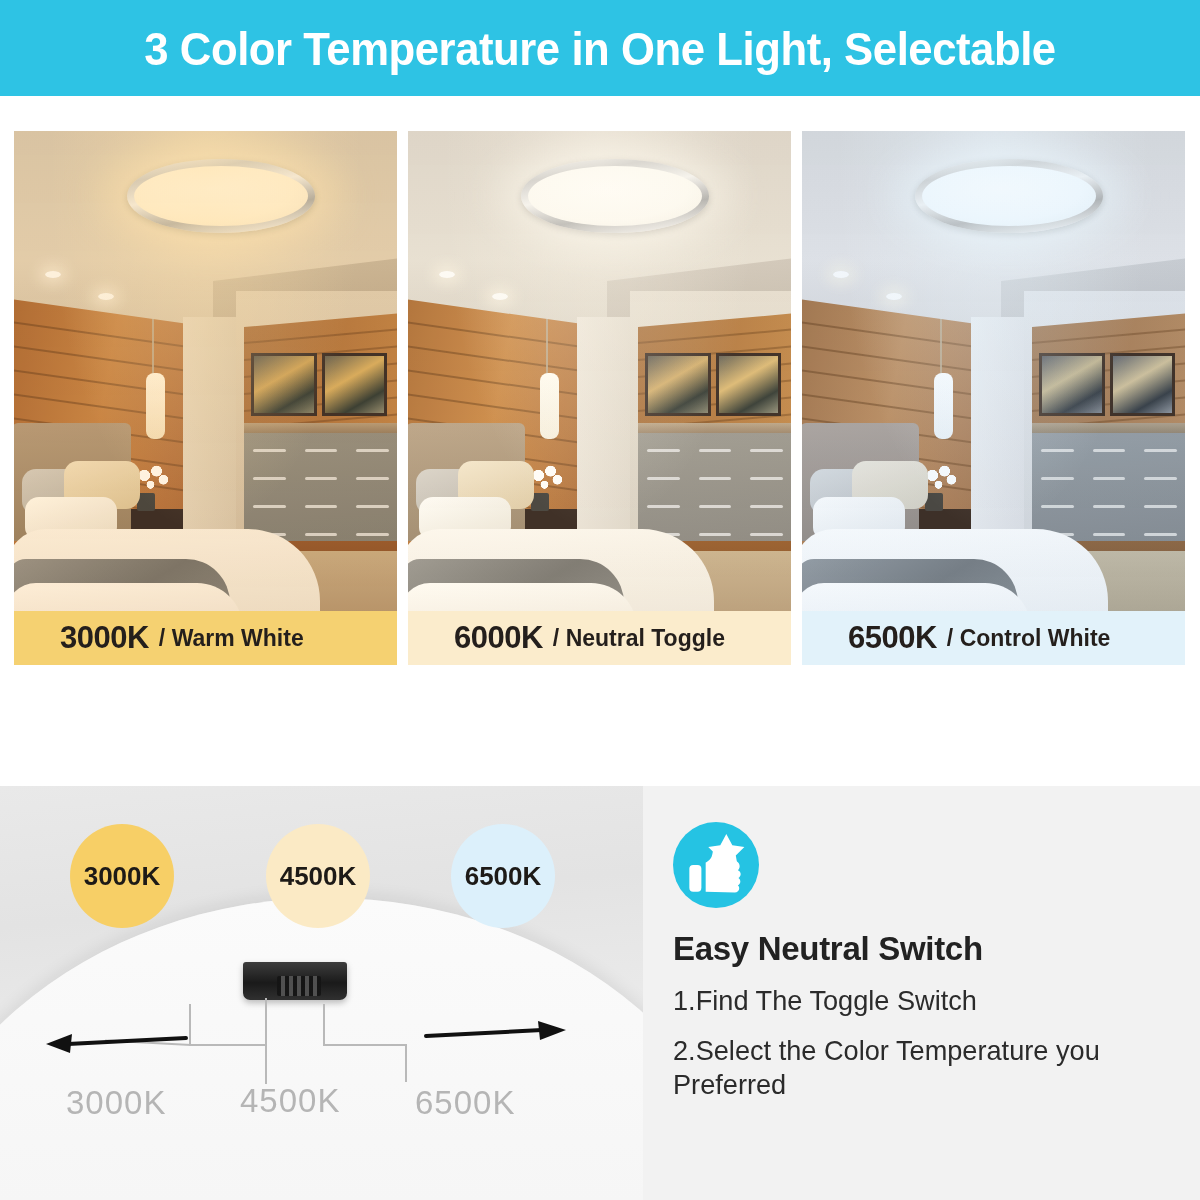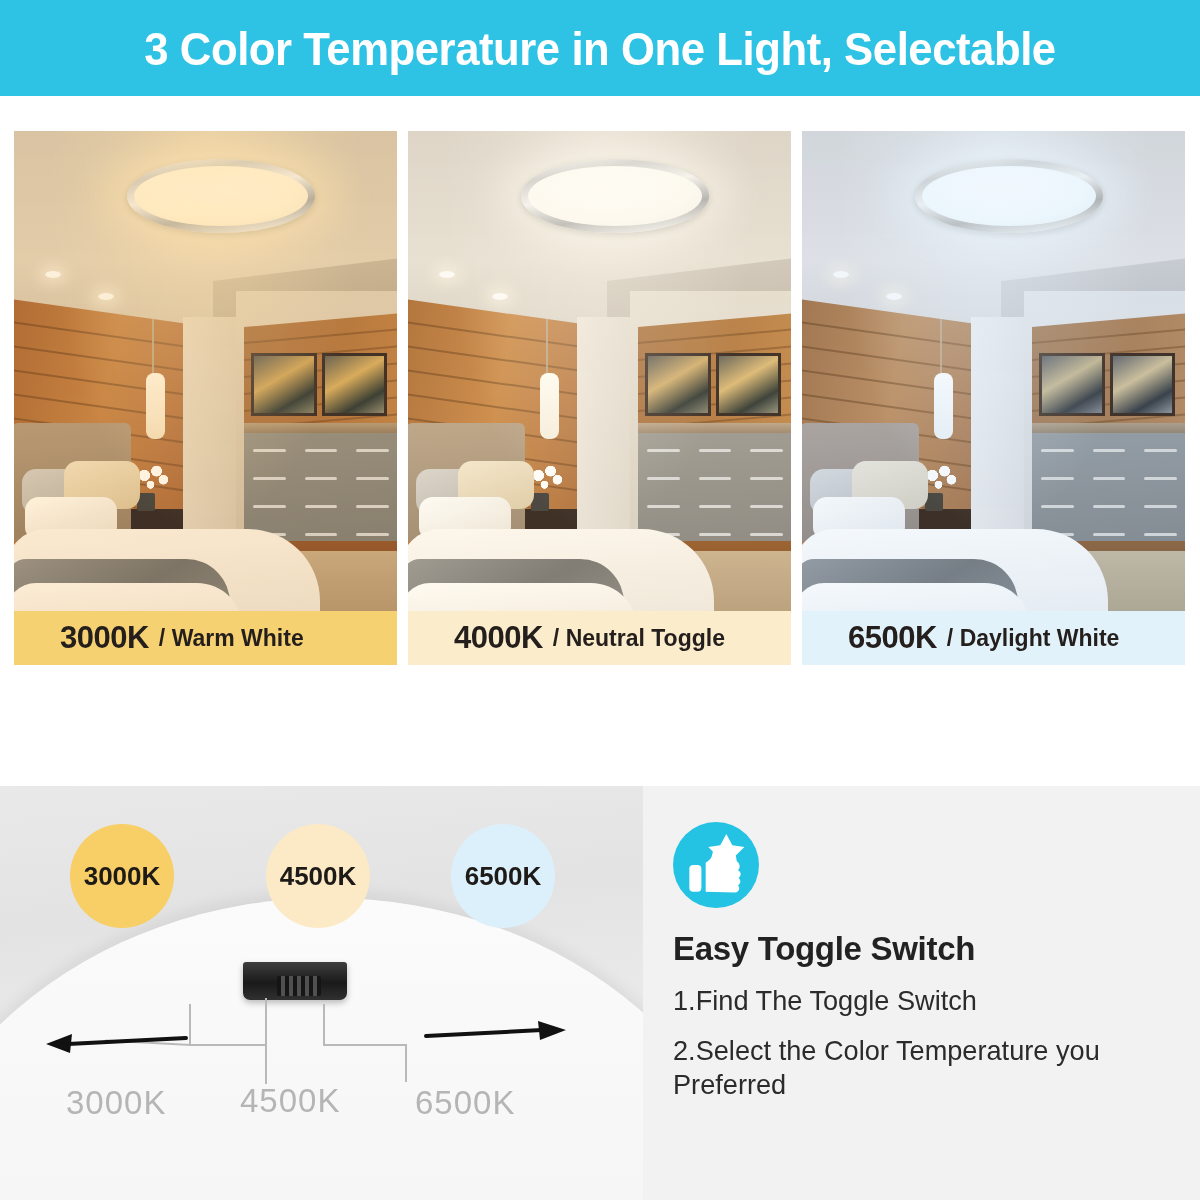--- a/index.html
+++ b/index.html
@@ -304,21 +304,21 @@
         <div class="pillow" style="left:2%;top:338px;width:17%;height:46px;background:linear-gradient(160deg,#dcd8d0,#c3beb4)"></div>
         <div class="pillow" style="left:13%;top:330px;width:20%;height:48px;background:linear-gradient(160deg,#f5ead3,#e1d0ad)"></div>
         <div class="pillow" style="left:3%;top:366px;width:24%;height:44px;background:linear-gradient(160deg,#fffefb,#ece7db)"></div>
         <div class="bed" style="background:linear-gradient(175deg,#fdfaf4,#efe9de)"></div>
         <div class="throw" style="background:linear-gradient(150deg,#a29f98,#827f78 55%,#94918a)"></div>
         <div class="bed2" style="background:linear-gradient(175deg,#fffdf8,#f2ece2)"></div>
         <div class="tone" style="background:linear-gradient(180deg,rgba(255,232,186,.13),rgba(255,226,176,.10));mix-blend-mode:multiply"></div>
         <div class="tone" style="background:radial-gradient(ellipse at 50% 8%,rgba(255,250,238,.38) 0%,rgba(255,250,238,0) 58%)"></div>
       </div>
       <div class="label-bar" style="background:#fbeccc">
-        <span class="lb-k">4000K</span>
+        <span class="lb-k">6000K</span>
         <span class="lb-name"><span>/</span>&nbsp;<span>Neutral Toggle</span></span>
       </div>
     </div>
 
     <div class="panel">
       <div class="photo">
         <div class="ceiling">
             <div class="ceil-main" style="background:linear-gradient(180deg,#dcdcde 0%,#e7e7e9 55%,#d6d7da 100%)"></div>
           </div>
         <div class="soffit" style="background:linear-gradient(180deg,#d0d1d4,#c2c3c7)"></div>
@@ -392,21 +392,21 @@
         <div class="pillow" style="left:13%;top:330px;width:20%;height:48px;background:linear-gradient(160deg,#eeeae0,#d9d4c8)"></div>
         <div class="pillow" style="left:3%;top:366px;width:24%;height:44px;background:linear-gradient(160deg,#ffffff,#e9ecef)"></div>
         <div class="bed" style="background:linear-gradient(175deg,#ffffff,#eef1f4)"></div>
         <div class="throw" style="background:linear-gradient(150deg,#9aa1a8,#7b8288 55%,#8d949a)"></div>
         <div class="bed2" style="background:linear-gradient(175deg,#ffffff,#f1f4f7)"></div>
         <div class="tone" style="background:linear-gradient(180deg,rgba(186,216,240,.17),rgba(176,206,232,.14));mix-blend-mode:multiply"></div>
         <div class="tone" style="background:radial-gradient(ellipse at 50% 8%,rgba(236,248,255,.42) 0%,rgba(236,248,255,0) 58%)"></div>
       </div>
       <div class="label-bar" style="background:#e2f2fa">
         <span class="lb-k">6500K</span>
-        <span class="lb-name"><span>/</span>&nbsp;<span>Daylight White</span></span>
+        <span class="lb-name"><span>/</span>&nbsp;<span>Control White</span></span>
       </div>
     </div>
 
   </div>
 
 
   <div class="bottom">
 
     <div class="bl">
       <div class="dome"></div>
@@ -454,20 +454,20 @@
     </div>
 
     <div class="br">
       <div class="badge">
         <svg viewBox="0 0 100 100" width="86" height="86" style="position:absolute;left:0;top:0">
           <path d="M62 14 l7 13 14 2 -10 10 2.5 14 -13.5 -7 -13.5 7 2.5 -14 -10 -10 14 -2 Z" fill="#fff"></path>
           <rect x="19" y="50" width="14" height="31" rx="4.5" fill="#fff"></rect>
           <path d="M38 81 V47 c0 0 5 -2 7 -7 c2 -5 1 -11 5 -12 c4 -1 7 2 7 7 c0 5 -3 10 -3 10 h17 c4 0 6.5 3 6.5 6.5 c0 2 -1 3.5 -2 4.5 c2 0.7 3.2 2.6 3.2 4.6 c0 2 -1.1 3.6 -2.6 4.4 c1.4 0.9 2.2 2.4 2.2 4.1 c0 2 -1.2 3.7 -2.9 4.4 c1 0.9 1.6 2.1 1.6 3.5 c0 2.8 -2.3 5 -5.2 5 Z" fill="#fff"></path>
         </svg>
       </div>
-      <div class="rt-title">Easy Toggle Switch</div>
+      <div class="rt-title">Easy Neutral Switch</div>
       <div class="rt-step">1.Find The Toggle Switch</div>
       <div class="rt-step">2.Select the Color Temperature you Preferred</div>
     </div>
 
   </div>
 
 </div>
 
 </body></html>

